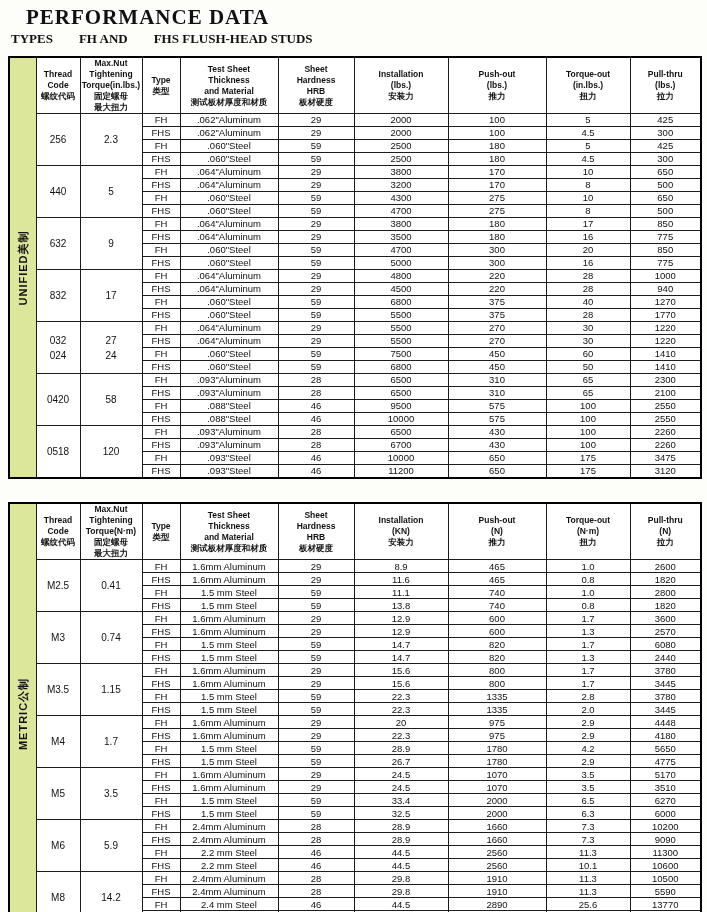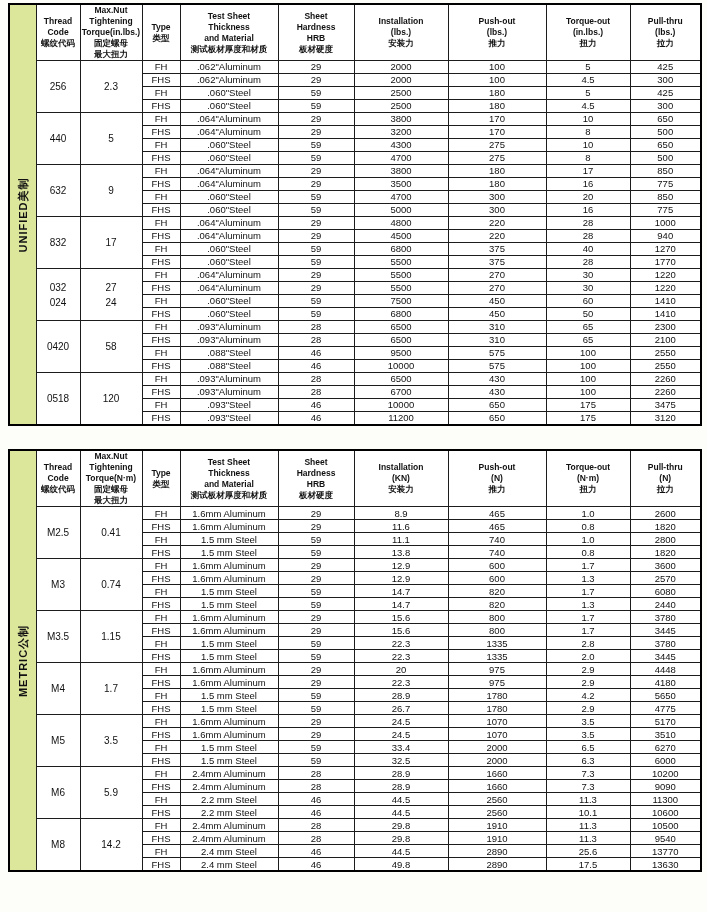--- a/index.html
+++ b/index.html
@@ -74,20 +74,24 @@
     white-space:nowrap;
     font-size:11px;
     font-weight:bold;
     letter-spacing:1px;
   }
 </style>
 </head>
 <body>
 
 <div class="page">
+  <h1 class="title">PERFORMANCE DATA</h1>
+  <div class="subtitle">
+    <span>TYPES</span><span>FH AND</span><span>FHS FLUSH-HEAD STUDS</span>
+  </div>
   <div id="tables-host">
       <table class="perf">
         <colgroup>
           <col style="width: 27px;">
           <col style="width: 44px;">
           <col style="width: 62px;">
           <col style="width: 38px;">
           <col style="width: 98px;">
           <col style="width: 76px;">
           <col style="width: 94px;">
@@ -689,21 +693,21 @@
             <td class="cell">11.3</td>
             <td class="cell">10500</td>
           </tr>
           <tr>
             <td class="cell">FHS</td>
             <td class="cell">2.4mm Aluminum</td>
             <td class="cell">28</td>
             <td class="cell">29.8</td>
             <td class="cell">1910</td>
             <td class="cell">11.3</td>
-            <td class="cell">9540</td>
+            <td class="cell">5590</td>
           </tr>
           <tr>
             <td class="cell">FH</td>
             <td class="cell">2.4 mm Steel</td>
             <td class="cell">46</td>
             <td class="cell">44.5</td>
             <td class="cell">2890</td>
             <td class="cell">25.6</td>
             <td class="cell">13770</td>
           </tr>

